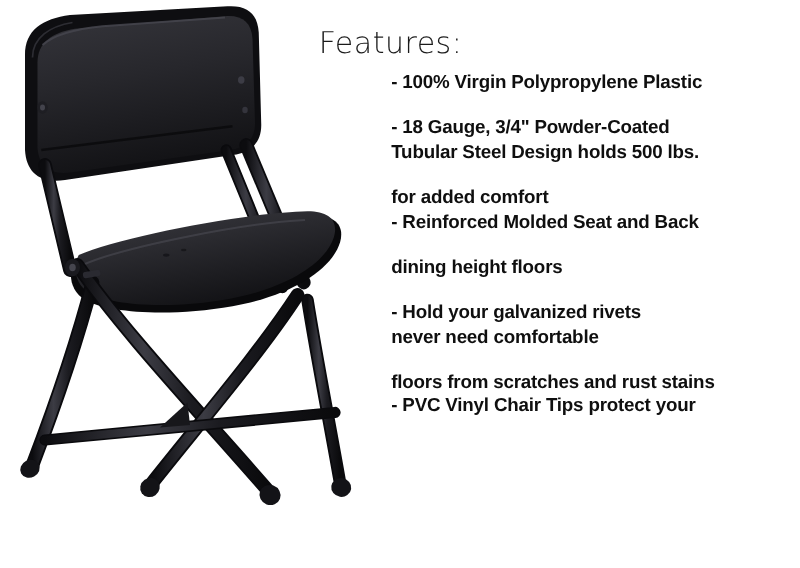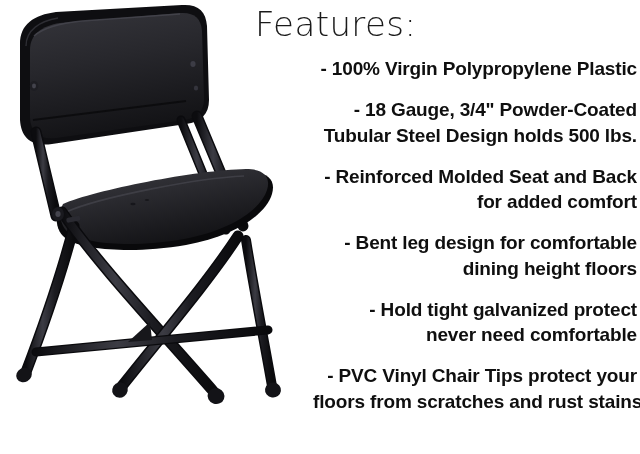--- a/index.html
+++ b/index.html
@@ -30,43 +30,42 @@
   #features-panel {
     position: absolute;
     left: 250px;
     top: 0;
     width: 390px;
     height: 454px;
   }
   #features-heading {
     position: absolute;
     left: 5px;
-    top: 7px;
-    font-size: 34px;
+    top: 22px;
+    font-size: 24px;
     font-weight: 300;
     letter-spacing: 0.4px;
     color: #1a1a1a;
     line-height: 1.05;
     font-family: "DejaVu Sans", sans-serif;
     white-space: nowrap;
   }
   #features-list {
     position: absolute;
     left: 63px;
     top: 56px;
     width: 324px;
   }
   .feature-item {
-    font-size: 19px;
+    font-size: 15px;
     font-weight: bold;
     color: #0f0f0f;
     line-height: 1.33;
     margin-bottom: 16px;
     letter-spacing: -0.15px;
-    text-align: right;
   }
   .feature-item:last-child { margin-bottom: 0; }
   .feature-line { display: block; white-space: nowrap; }
 </style>
 </head>
 <body>
 
 <div id="page">
 
   <div id="product-image">
@@ -210,35 +209,34 @@
       <div class="feature-item">
         <span class="feature-line">- 100% Virgin Polypropylene Plastic</span>
       </div>
 
       <div class="feature-item">
         <span class="feature-line">- 18 Gauge, 3/4" Powder-Coated</span>
         <span class="feature-line">Tubular Steel Design holds 500 lbs.</span>
       </div>
 
       <div class="feature-item">
+        <span class="feature-line">for added comfort</span>
         <span class="feature-line">- Reinforced Molded Seat and Back</span>
-        <span class="feature-line">for added comfort</span>
-      </div>
-
-      <div class="feature-item">
-        <span class="feature-line">- Bent leg design for comfortable</span>
+      </div>
+
+      <div class="feature-item">
         <span class="feature-line">dining height floors</span>
       </div>
 
       <div class="feature-item">
-        <span class="feature-line">- Hold tight galvanized protect</span>
+        <span class="feature-line">- Hold your galvanized rivets</span>
         <span class="feature-line">never need comfortable</span>
       </div>
 
       <div class="feature-item">
+        <span class="feature-line">floors from scratches and rust stains</span>
         <span class="feature-line">- PVC Vinyl Chair Tips protect your</span>
-        <span class="feature-line">floors from scratches and rust stains</span>
       </div>
 
     </div>
   </div>
 
 </div>
 
 </body></html>

